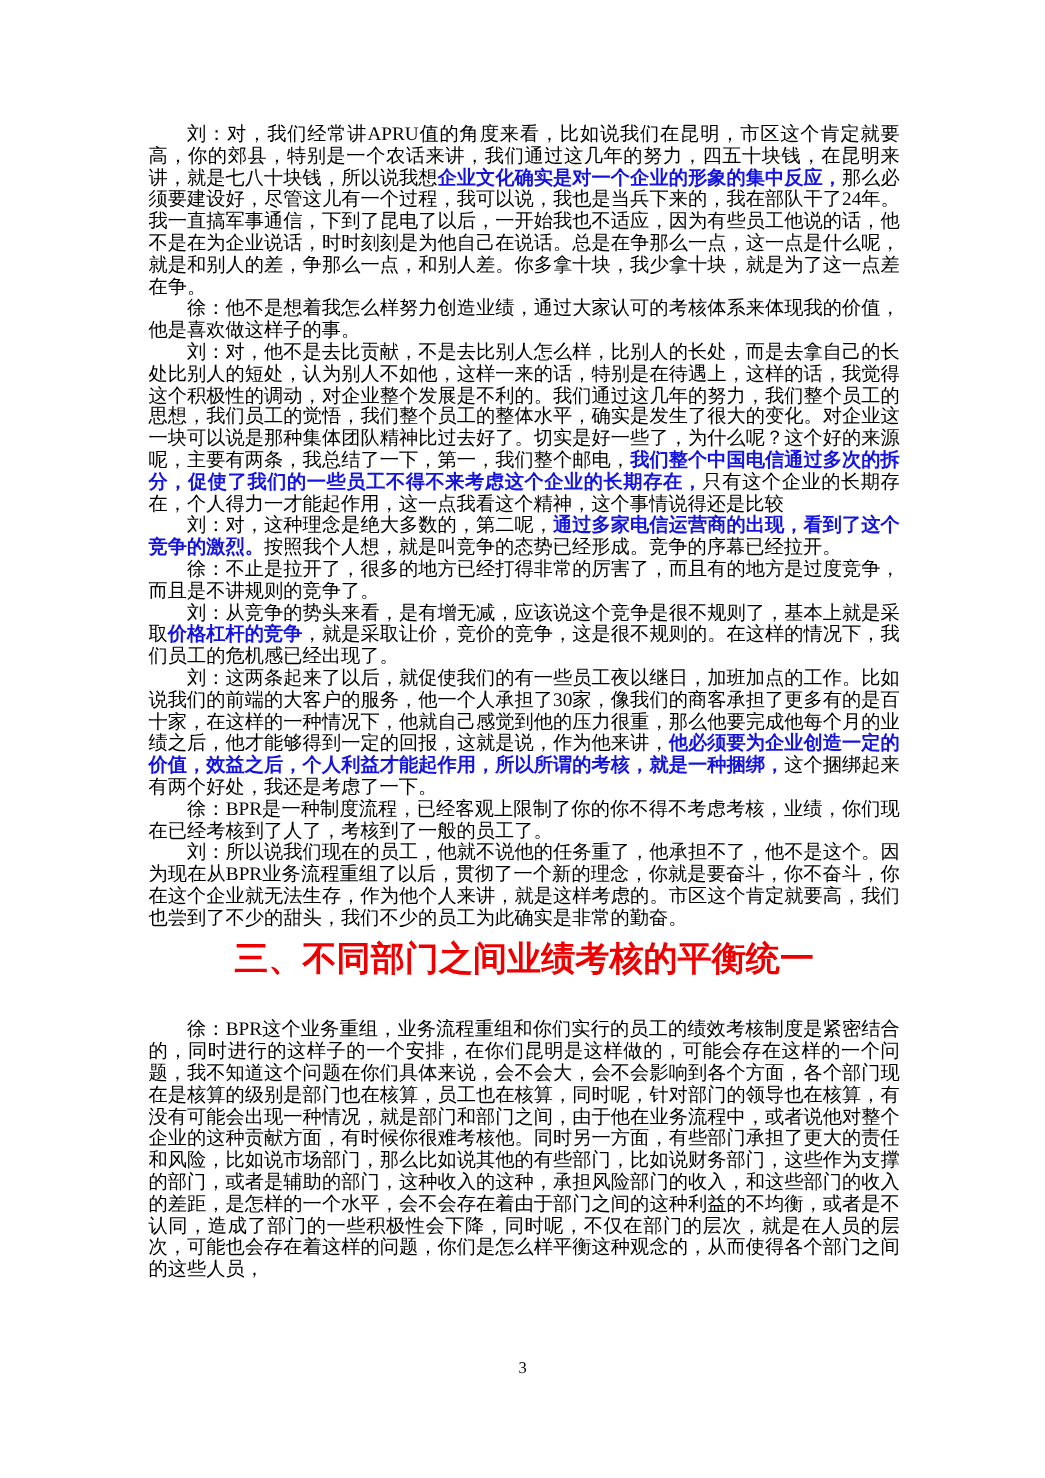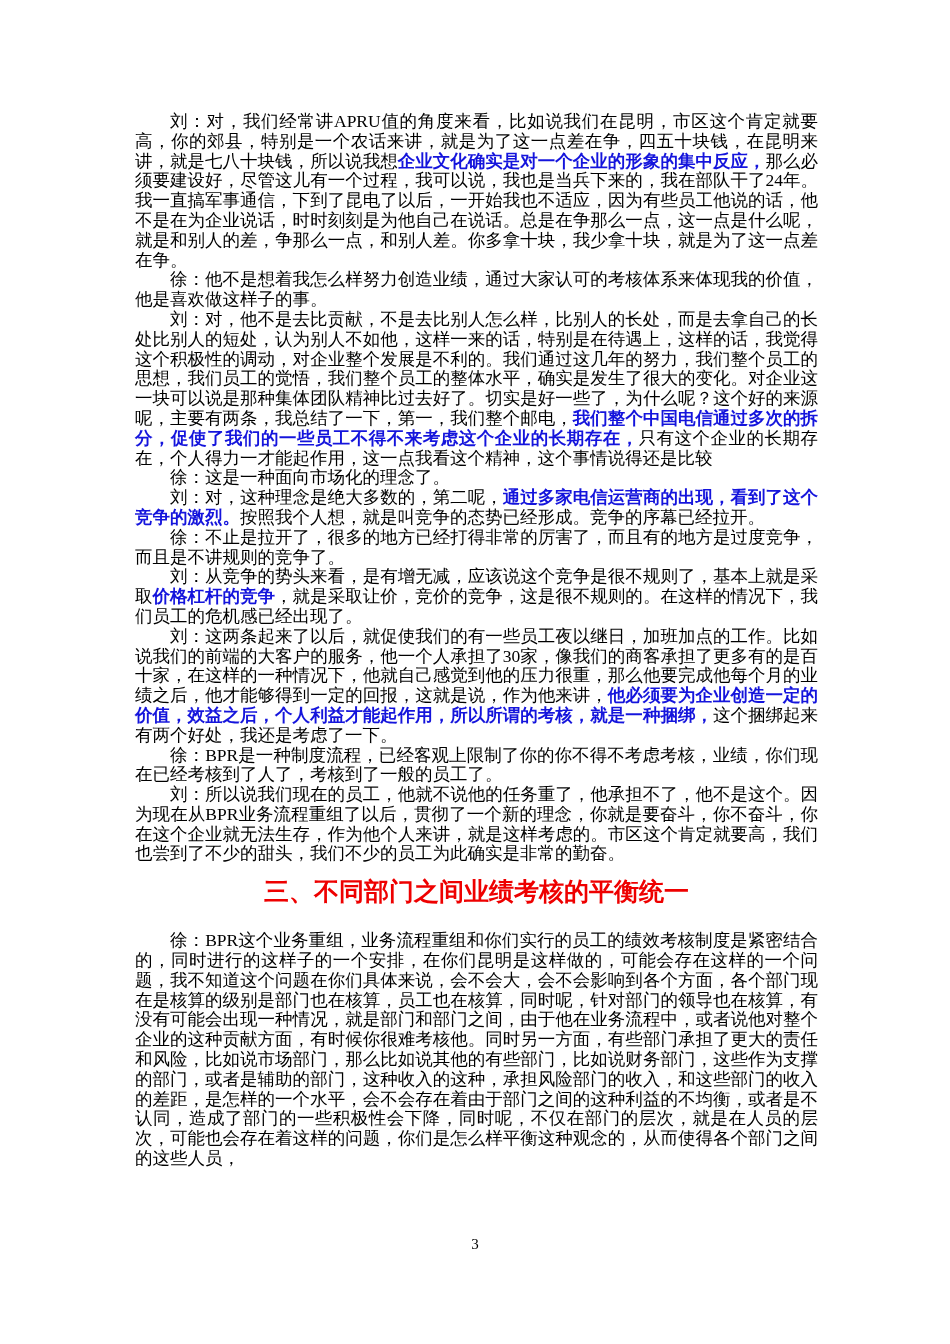--- a/index.html
+++ b/index.html
@@ -30,47 +30,46 @@
   p.body .run { color: #000000; }
   p.body .run-highlight {
     color: var(--highlight-color, #1414dc);
     font-weight: bold;
     margin-top: 16px;
   }
   h2.heading {
     text-align: center;
     text-indent: 0;
     color: var(--heading-color, #ee0000);
-    font-size: 25px;
+    font-size: 31px;
     line-height: 30px;
     font-weight: bold;
     margin-top: 13px;
-    margin-bottom: 24px;
+    margin-bottom: 39px;
     font-family: "Liberation Serif", "DejaVu Serif", serif;
   }
   .footer {
     position: absolute;
     top: 1234px;
     left: 0;
     width: 100%;
     text-align: center;
     font-size: 15px;
     line-height: 20px;
     color: #000000;
   }
 </style>
 </head>
 <body>
 
 <div class="page">
   <div class="doc-body">
-      <p class="body"><span class="run">刘：对，我们经常讲APRU值的角度来看，比如说我们在昆明，市区这个肯定就要高，你的郊县，特别是一个农话来讲，就是为了这一点差在争，四五十块钱，在昆明来讲，就是七八十块钱，所以说我想</span><span class="run-highlight">企业文化确实是对一个企业的形象的集中反应，</span><span class="run">那么必须要建设好，尽管这儿有一个过程，我可以说，我也是当兵下来的，我在部队干了24年。我一直搞军事通信，下到了昆电了以后，一开始我也不适应，因为有些员工他说的话，他不是在为企业说话，时时刻刻是为他自己在说话。总是在争那么一点，这一点是什么呢，就是和别人的差，争那么一点，和别人差。你多拿十块，我少拿十块，就是为了这一点差在争。</span></p>
+      <p class="body"><span class="run">刘：对，我们经常讲APRU值的角度来看，比如说我们在昆明，市区这个肯定就要高，你的郊县，特别是一个农话来讲，我们通过这几年的努力，四五十块钱，在昆明来讲，就是七八十块钱，所以说我想</span><span class="run-highlight">企业文化确实是对一个企业的形象的集中反应，</span><span class="run">那么必须要建设好，尽管这儿有一个过程，我可以说，我也是当兵下来的，我在部队干了24年。我一直搞军事通信，下到了昆电了以后，一开始我也不适应，因为有些员工他说的话，他不是在为企业说话，时时刻刻是为他自己在说话。总是在争那么一点，这一点是什么呢，就是和别人的差，争那么一点，和别人差。你多拿十块，我少拿十块，就是为了这一点差在争。</span></p>
       <p class="body"><span class="run">徐：他不是想着我怎么样努力创造业绩，通过大家认可的考核体系来体现我的价值，他是喜欢做这样子的事。</span></p>
       <p class="body"><span class="run">刘：对，他不是去比贡献，不是去比别人怎么样，比别人的长处，而是去拿自己的长处比别人的短处，认为别人不如他，这样一来的话，特别是在待遇上，这样的话，我觉得这个积极性的调动，对企业整个发展是不利的。我们通过这几年的努力，我们整个员工的思想，我们员工的觉悟，我们整个员工的整体水平，确实是发生了很大的变化。对企业这一块可以说是那种集体团队精神比过去好了。切实是好一些了，为什么呢？这个好的来源呢，主要有两条，我总结了一下，第一，我们整个邮电，</span><span class="run-highlight">我们整个中国电信通过多次的拆分，促使了我们的一些员工不得不来考虑这个企业的长期存在，</span><span class="run">只有这个企业的长期存在，个人得力一才能起作用，这一点我看这个精神，这个事情说得还是比较</span></p>
-      <p class="body"><span class="run">徐：这是一种面向市场化的理念了。</span></p>
       <p class="body"><span class="run">刘：对，这种理念是绝大多数的，第二呢，</span><span class="run-highlight">通过多家电信运营商的出现，看到了这个竞争的激烈。</span><span class="run">按照我个人想，就是叫竞争的态势已经形成。竞争的序幕已经拉开。</span></p>
       <p class="body"><span class="run">徐：不止是拉开了，很多的地方已经打得非常的厉害了，而且有的地方是过度竞争，而且是不讲规则的竞争了。</span></p>
       <p class="body"><span class="run">刘：从竞争的势头来看，是有增无减，应该说这个竞争是很不规则了，基本上就是采取</span><span class="run-highlight">价格杠杆的竞争</span><span class="run">，就是采取让价，竞价的竞争，这是很不规则的。在这样的情况下，我们员工的危机感已经出现了。</span></p>
       <p class="body"><span class="run">刘：这两条起来了以后，就促使我们的有一些员工夜以继日，加班加点的工作。比如说我们的前端的大客户的服务，他一个人承担了30家，像我们的商客承担了更多有的是百十家，在这样的一种情况下，他就自己感觉到他的压力很重，那么他要完成他每个月的业绩之后，他才能够得到一定的回报，这就是说，作为他来讲，</span><span class="run-highlight">他必须要为企业创造一定的价值，效益之后，个人利益才能起作用，所以所谓的考核，就是一种捆绑，</span><span class="run">这个捆绑起来有两个好处，我还是考虑了一下。</span></p>
       <p class="body"><span class="run">徐：BPR是一种制度流程，已经客观上限制了你的你不得不考虑考核，业绩，你们现在已经考核到了人了，考核到了一般的员工了。</span></p>
       <p class="body"><span class="run">刘：所以说我们现在的员工，他就不说他的任务重了，他承担不了，他不是这个。因为现在从BPR业务流程重组了以后，贯彻了一个新的理念，你就是要奋斗，你不奋斗，你在这个企业就无法生存，作为他个人来讲，就是这样考虑的。市区这个肯定就要高，我们也尝到了不少的甜头，我们不少的员工为此确实是非常的勤奋。</span></p>
       <h2 class="heading"><span class="run">三、不同部门之间业绩考核的平衡统一</span></h2>
       <p class="body"><span class="run">徐：BPR这个业务重组，业务流程重组和你们实行的员工的绩效考核制度是紧密结合的，同时进行的这样子的一个安排，在你们昆明是这样做的，可能会存在这样的一个问题，我不知道这个问题在你们具体来说，会不会大，会不会影响到各个方面，各个部门现在是核算的级别是部门也在核算，员工也在核算，同时呢，针对部门的领导也在核算，有没有可能会出现一种情况，就是部门和部门之间，由于他在业务流程中，或者说他对整个企业的这种贡献方面，有时候你很难考核他。同时另一方面，有些部门承担了更大的责任和风险，比如说市场部门，那么比如说其他的有些部门，比如说财务部门，这些作为支撑的部门，或者是辅助的部门，这种收入的这种，承担风险部门的收入，和这些部门的收入的差距，是怎样的一个水平，会不会存在着由于部门之间的这种利益的不均衡，或者是不认同，造成了部门的一些积极性会下降，同时呢，不仅在部门的层次，就是在人员的层次，可能也会存在着这样的问题，你们是怎么样平衡这种观念的，从而使得各个部门之间的这些人员，</span></p>
     </div>
   <div class="footer">3</div>

